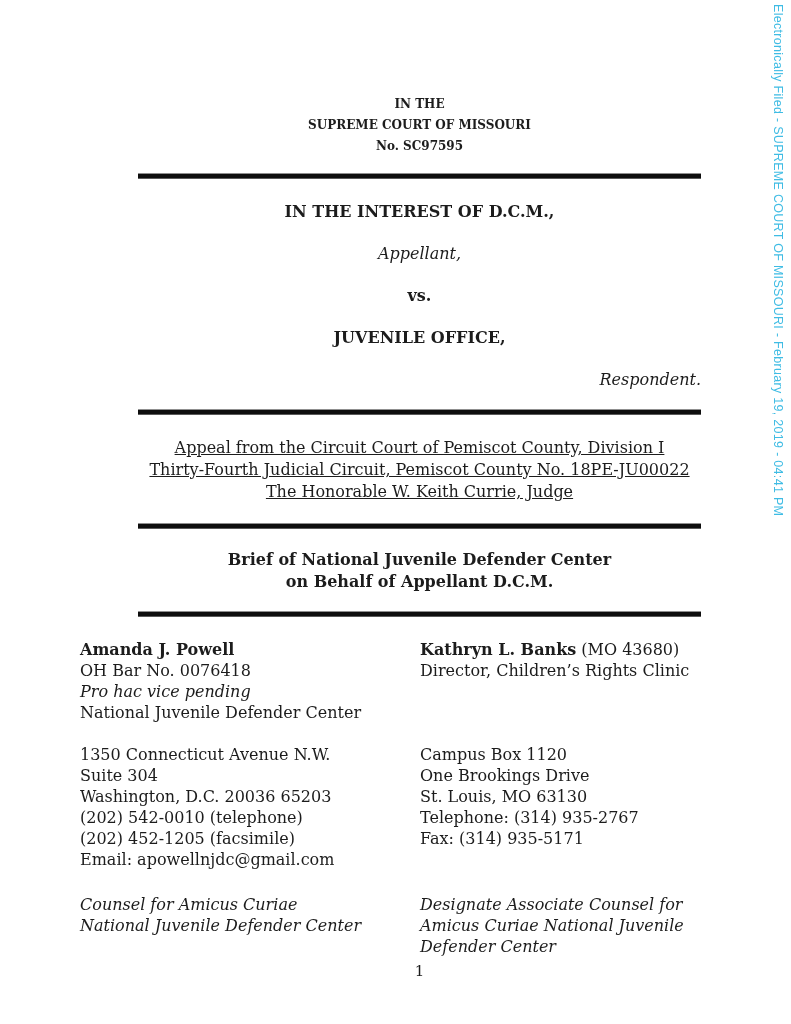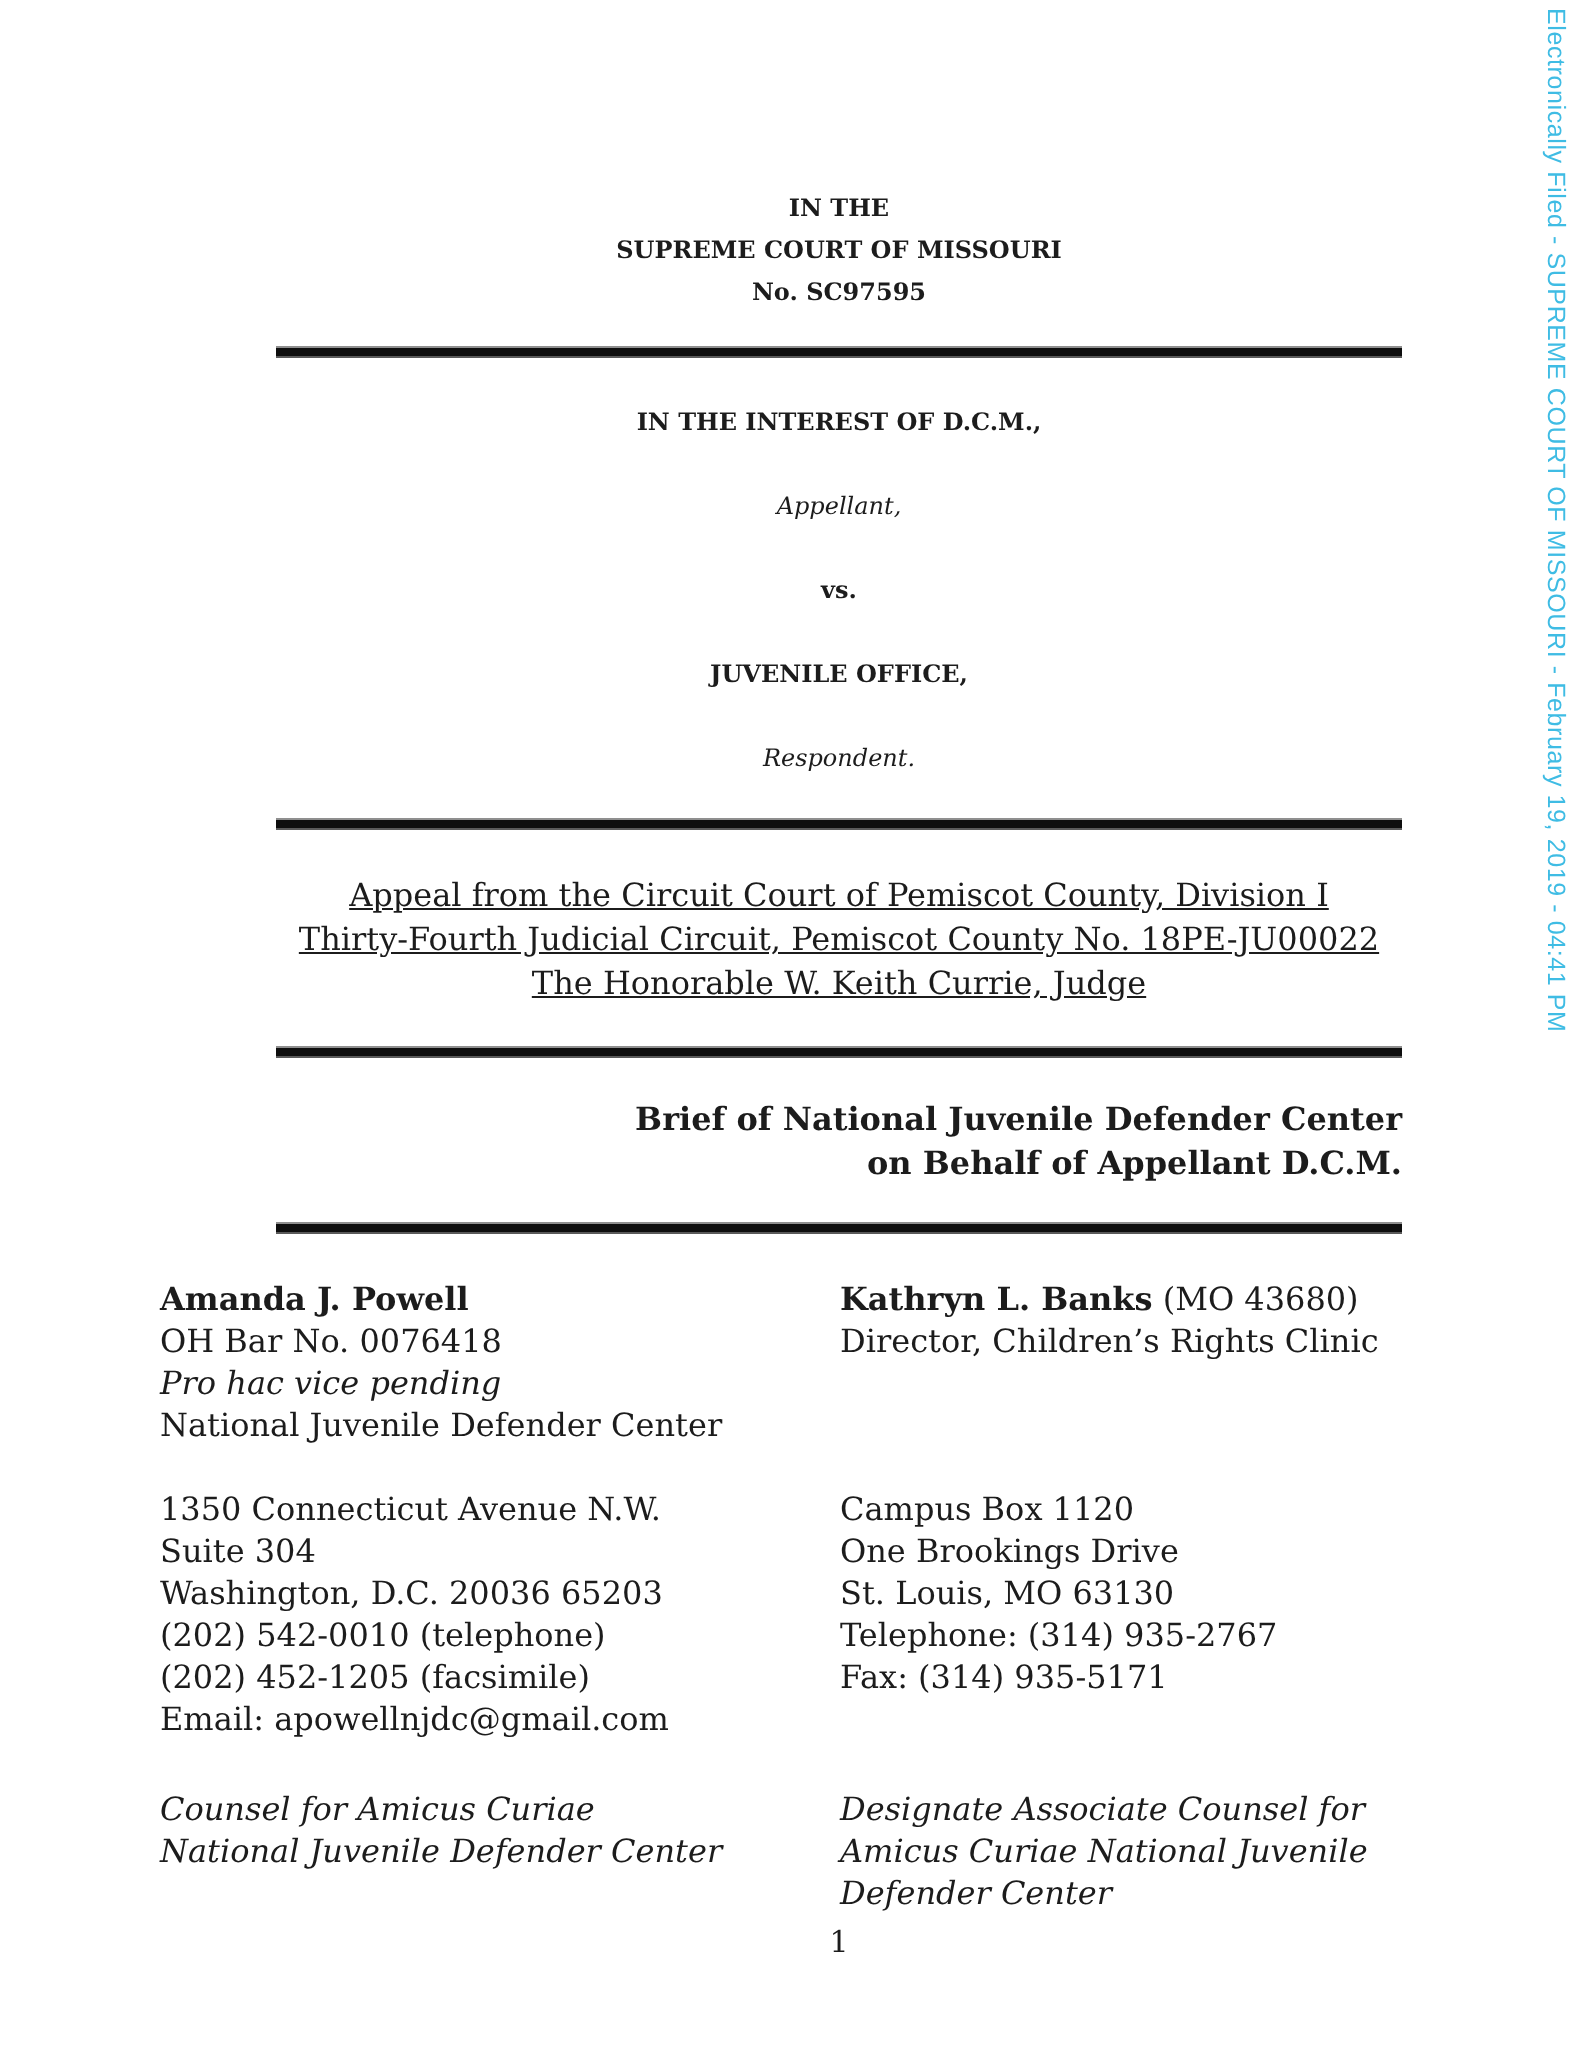--- a/index.html
+++ b/index.html
@@ -46,37 +46,36 @@
     width: 563px;
     height: 6px;
     background: linear-gradient(to bottom, #8f8f8f 0px, #8f8f8f 1px, #0e0e0e 1px, #0e0e0e 5px, #5a5a5a 5px, #5a5a5a 6px);
   }
   .rule-1 { margin-top: 16px; }
   .rule-2 { margin-top: 19px; }
   .rule-3 { margin-top: 20px; }
   .rule-4 { margin-top: 18px; }
   .caption { margin-top: 22px; }
   .caption-line {
-    font-size: 12px;
+    font-size: 16px;
     line-height: 21px;
     margin-bottom: 21px;
   }
   .bold { font-weight: bold; }
   .italic { font-style: italic; }
   .appeal { margin-top: 22px; text-decoration: underline; }
   .appeal-line {
     font-size: 16px;
     line-height: 22px;
   }
   .brief-title { margin-top: 20px; }
   .brief-line {
     font-weight: bold;
     font-size: 16px;
     line-height: 22px;
-    text-align: right;
   }
   .counsel {
     display: flex;
     margin-left: 80px;
     margin-top: 22px;
   }
   .col-left { width: 340px; }
   .col-right { width: 300px; }
   .c-line {
     font-size: 16px;
@@ -110,21 +109,21 @@
       <div class="hdr-line">No. SC97595</div>
     </div>
 
     <div class="rule rule-1"></div>
 
     <div class="center-col caption">
       <div class="caption-line bold">IN THE INTEREST OF D.C.M.,</div>
       <div class="caption-line italic">Appellant,</div>
       <div class="caption-line bold">vs.</div>
       <div class="caption-line bold">JUVENILE OFFICE,</div>
-      <div class="caption-line italic" style="margin-bottom:12px;">Respondent.</div>
+      <div class="caption-line italic" style="margin-bottom:12px;text-align:right;">Respondent.</div>
     </div>
 
     <div class="rule rule-2"></div>
 
     <div class="center-col appeal">
       <div class="appeal-line">Appeal from the Circuit Court of Pemiscot County, Division I</div>
       <div class="appeal-line">Thirty-Fourth Judicial Circuit, Pemiscot County No. 18PE-JU00022</div>
       <div class="appeal-line">The Honorable W. Keith Currie, Judge</div>
     </div>
 

